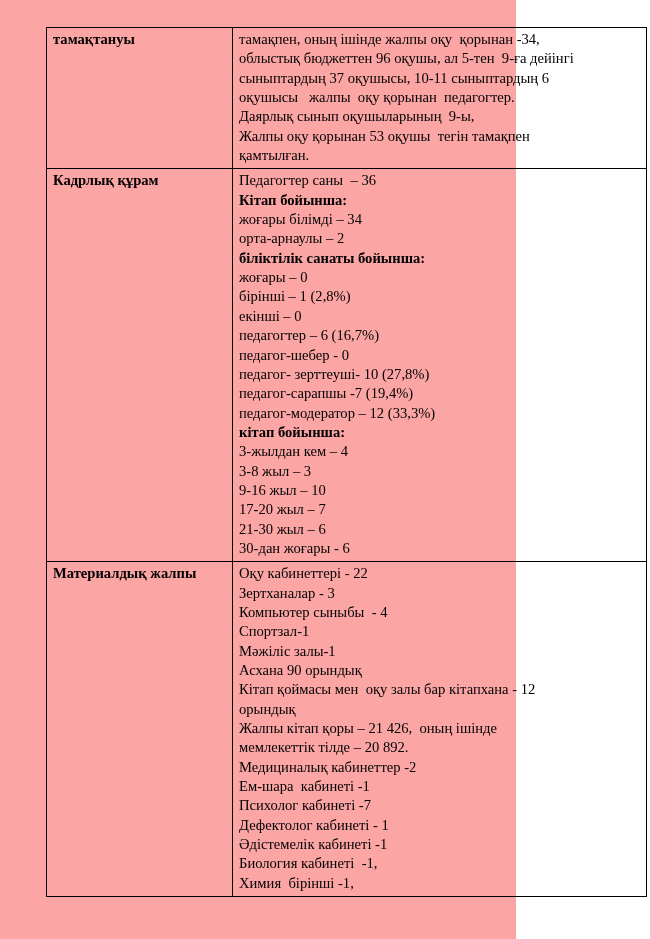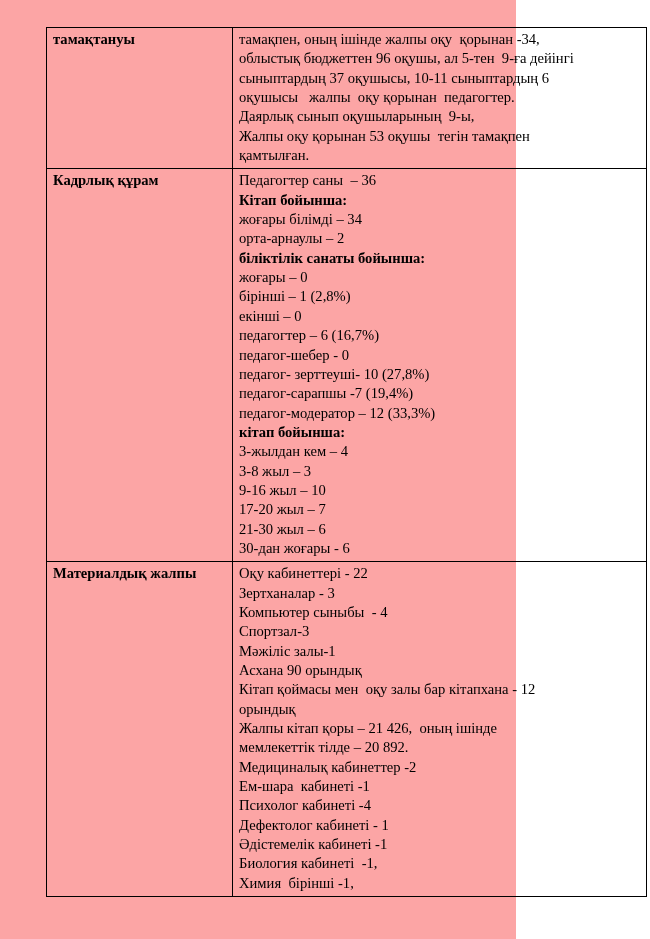--- a/index.html
+++ b/index.html
@@ -100,30 +100,30 @@
           </td>
         </tr>
         <tr>
           <td class="label-cell">
             <span class="line bold">Материалдық жалпы</span>
           </td>
           <td class="value-cell">
             <span class="line">Оқу кабинеттері - 22</span>
             <span class="line">Зертханалар - 3</span>
             <span class="line">Компьютер сыныбы  - 4</span>
-            <span class="line">Спортзал-3</span>
+            <span class="line">Спортзал-1</span>
             <span class="line">Мәжіліс залы-1</span>
             <span class="line">Асхана 90 орындық</span>
             <span class="line">Кітап қоймасы мен  оқу залы бар кітапхана - 12</span>
             <span class="line">орындық</span>
             <span class="line">Жалпы кітап қоры – 21 426,  оның ішінде</span>
             <span class="line">мемлекеттік тілде – 20 892.</span>
             <span class="line">Медициналық кабинеттер -2</span>
             <span class="line">Ем-шара  кабинеті -1</span>
-            <span class="line">Психолог кабинеті -4</span>
+            <span class="line">Психолог кабинеті -7</span>
             <span class="line">Дефектолог кабинеті - 1</span>
             <span class="line">Әдістемелік кабинеті -1</span>
             <span class="line">Биология кабинеті  -1,</span>
             <span class="line">Химия  бірінші -1,</span>
           </td>
         </tr>
       </tbody>
   </table>
 </div>
 

